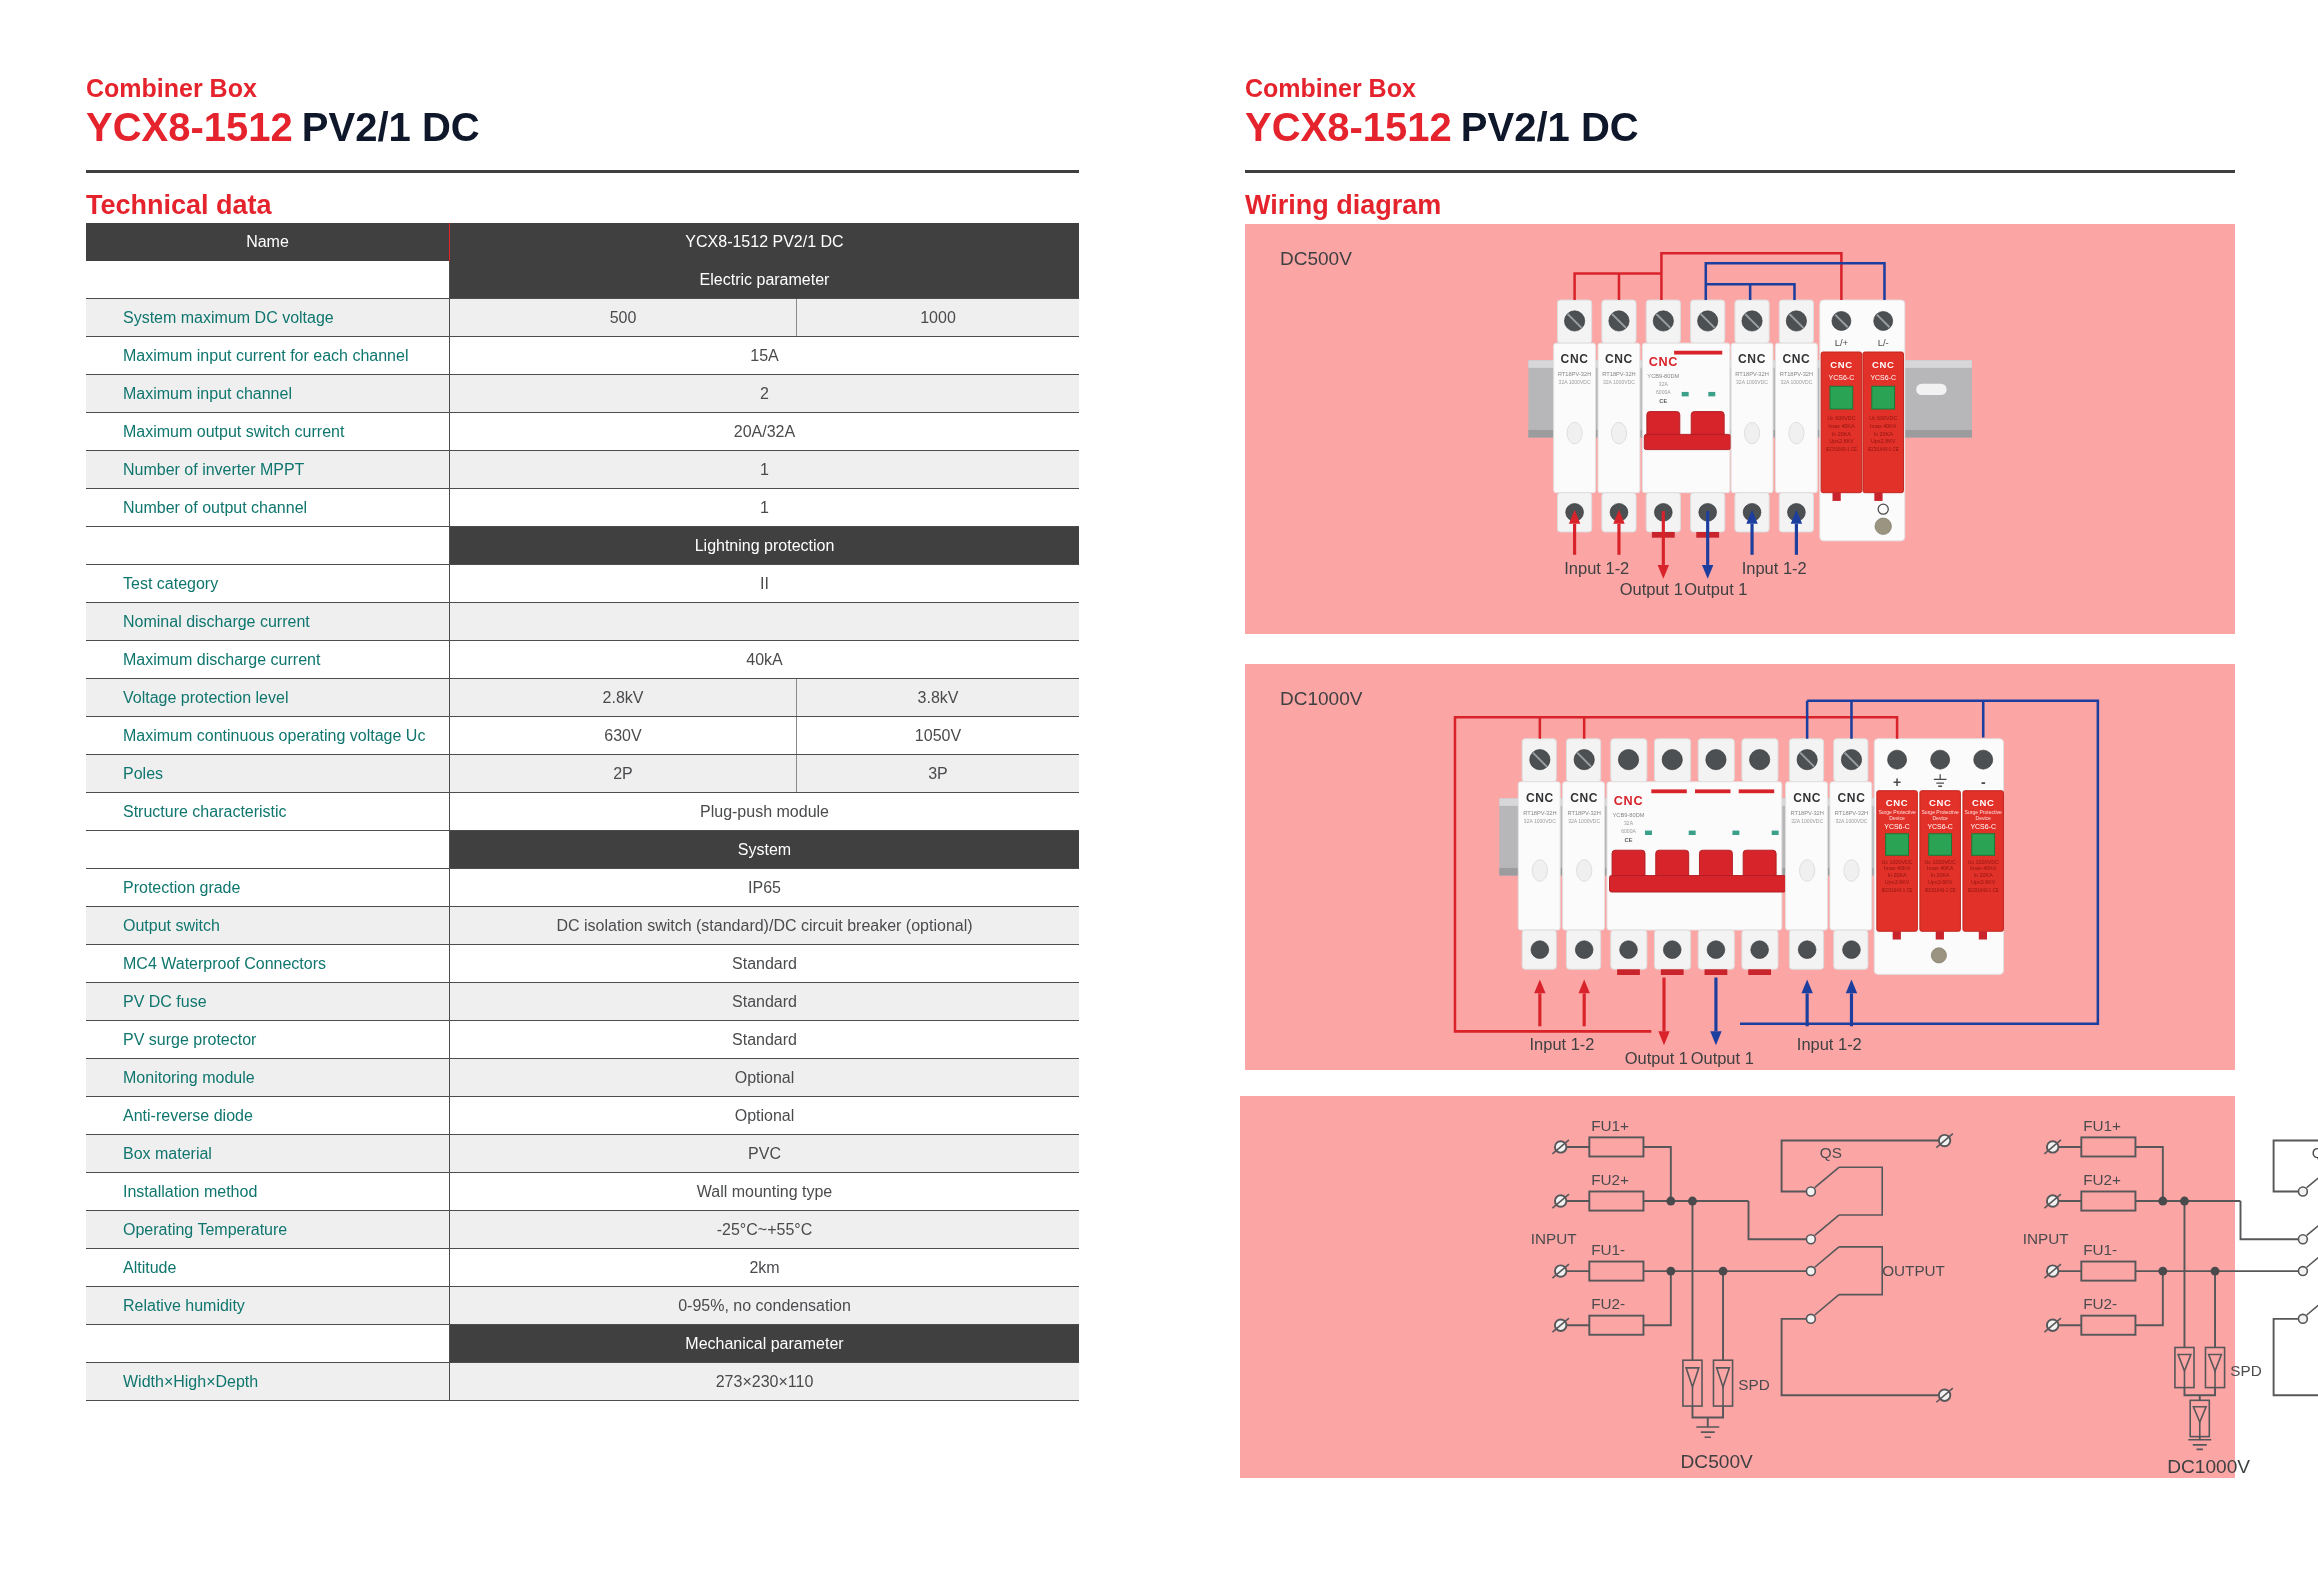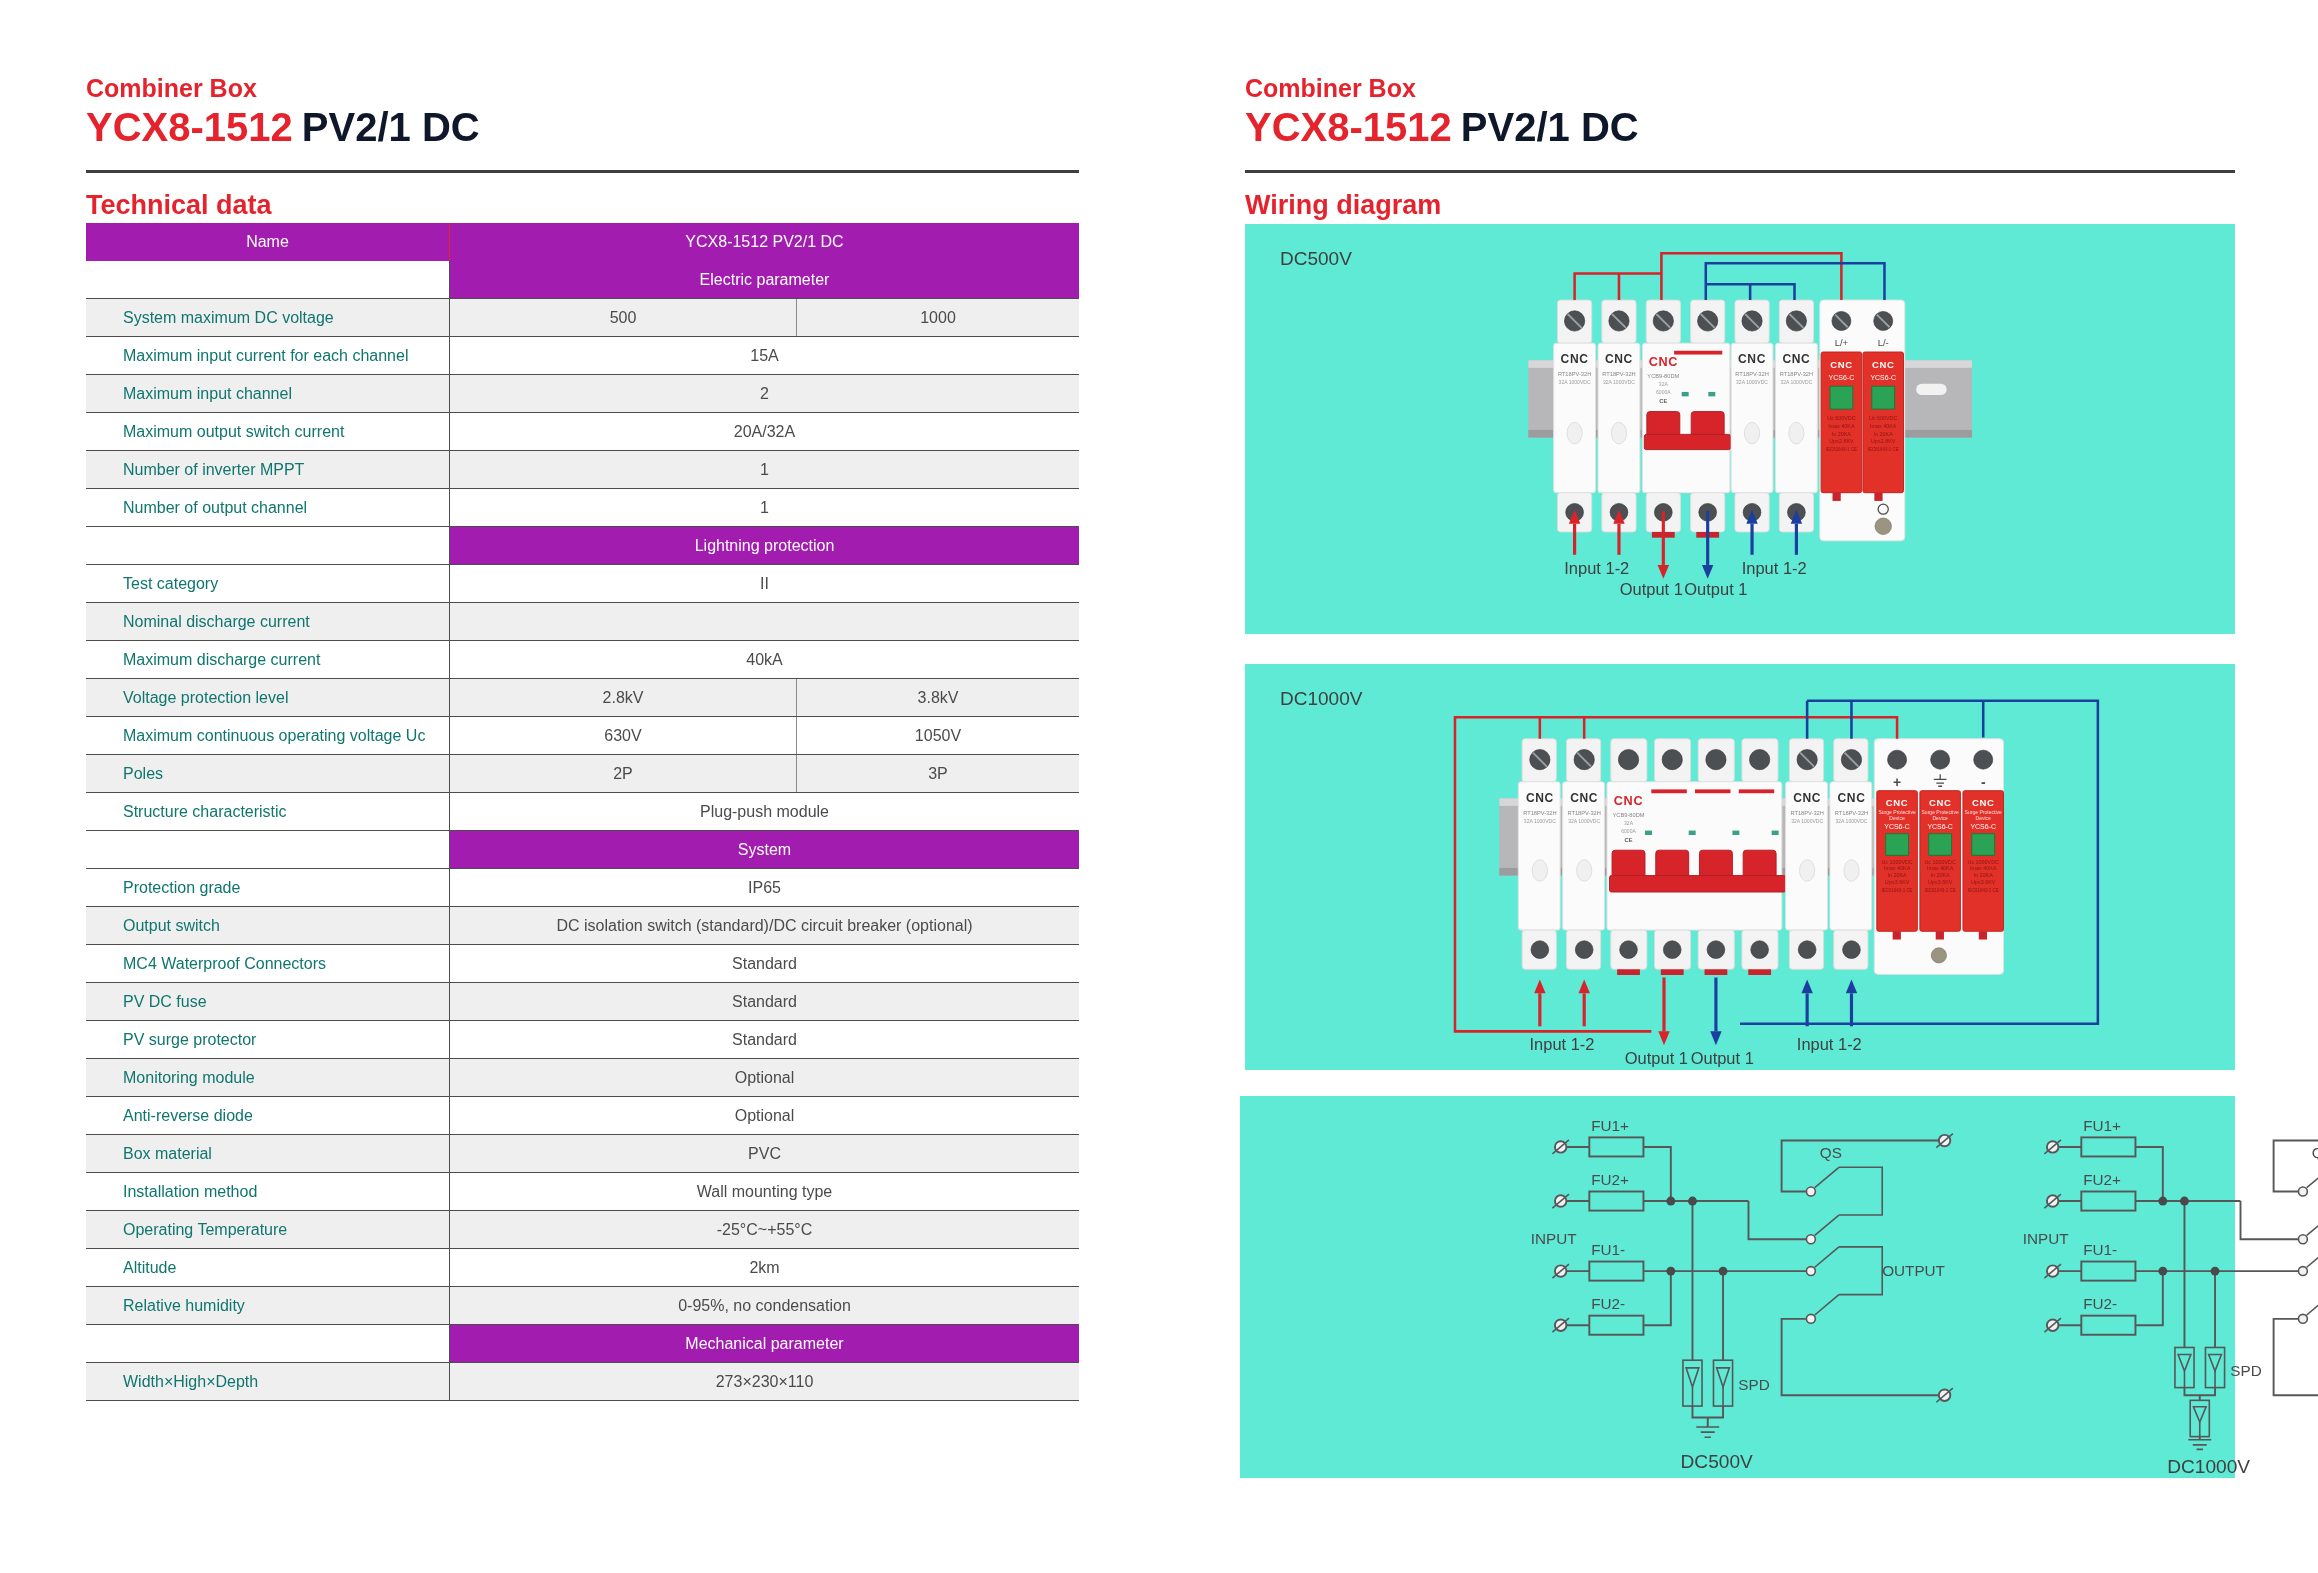--- a/index.html
+++ b/index.html
@@ -20,25 +20,25 @@
   .tr{display:flex;height:38px;box-sizing:border-box;border-bottom:1.3px solid #4e4d4d;background:#ffffff;}
   .tr.shade{background:#f0eff0;}
   .tr.kind-name{border-bottom:none;}
   .tl{flex:0 0 364px;width:364px;box-sizing:border-box;display:flex;align-items:center;
       padding-left:37px;border-right:1.3px solid #4e4d4d;font-size:16px;color:#0f766e;overflow:hidden;white-space:nowrap;}
   .tr.kind-name .tl{justify-content:center;padding-left:0;border-right:1.3px solid #e5232d;}
   .tv{display:flex;align-items:center;justify-content:center;font-size:16px;color:#4a4b4d;box-sizing:border-box;}
   .vfull{flex:1;}
   .v1{flex:0 0 346px;}
   .v2{flex:1;border-left:0.6px solid #8a8a8a;}
-  .redcell{background:#a21caf;color:#ffffff;}
+  .redcell{background:#404040;color:#ffffff;}
   .tr.kind-section .tl{background:#ffffff;}
 
   
-  .panel{position:absolute;left:0;width:990px;background:#5eead4;}
+  .panel{position:absolute;left:0;width:990px;background:#fca5a5;}
   .plab{position:absolute;top:24px;left:35px;font-size:19px;color:#3f4042;z-index:3;}
   .panel svg{position:absolute;top:0;left:0;width:100%;height:100%;}
   #sch-panel{left:-5px;width:995px;}
   .schsvg{position:absolute;top:5px;height:373px;width:472px;}
   #sch500{left:11.4px;}
   #sch1000{left:503px;}
 
   
   svg text{font-family:"Liberation Sans",sans-serif;}
   .rail{fill:#b7b6b8;}

